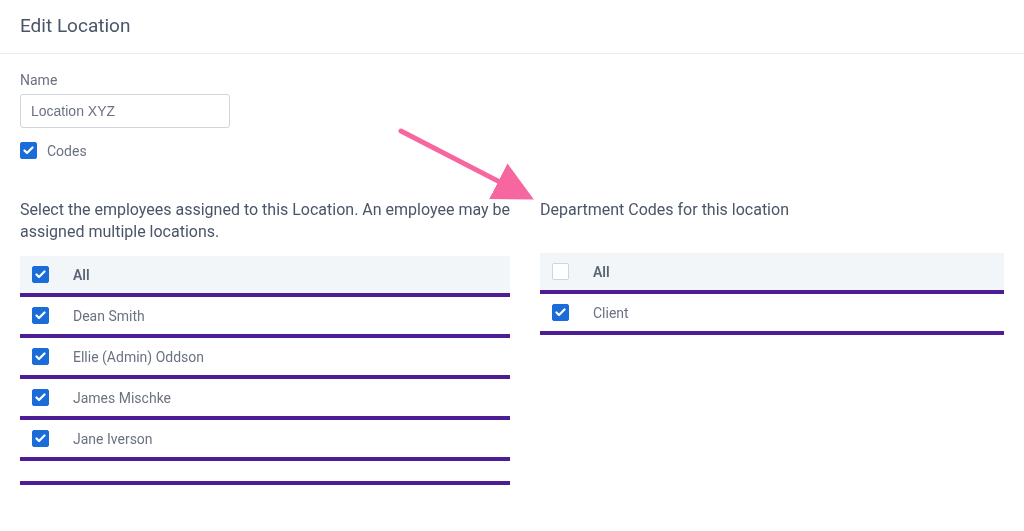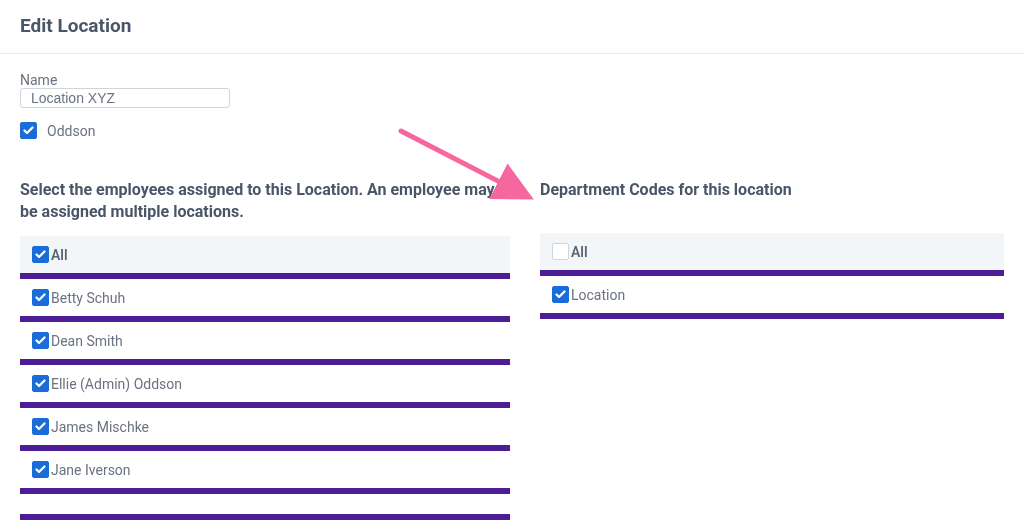--- a/index.html
+++ b/index.html
@@ -7,40 +7,40 @@
       font-family: -apple-system, BlinkMacSystemFont, "Segoe UI", Roboto, Helvetica, Arial, sans-serif;
       background: #ffffff;
       color: #4a5568;
       width: 1024px;
       height: 531px;
       overflow: hidden;
       position: relative;
     }
     .page-title {
       font-size: 19px;
-      font-weight: 700;
+      font-weight: 400;
       color: #4a5568;
       padding: 14px 0 16px 20px;
     }
     .divider {
       border: none;
       border-top: 1px solid #e8ecef;
       margin: 0 0 18px 0;
     }
     .content {
       padding: 0 20px;
     }
     .field-label {
       font-size: 14px;
       color: #6b7280;
-      margin-bottom: 0;
+      margin-bottom: 6px;
     }
     .text-input {
       width: 210px;
-      height: 20px;
+      height: 34px;
       border: 1px solid #d1d5db;
       border-radius: 3px;
       padding: 6px 10px;
       font-size: 14px;
       color: #6b7280;
       margin-bottom: 14px;
       outline: none;
     }
     .checkbox-row {
       display: flex;
@@ -101,32 +101,32 @@
       margin-top: 40px;
     }
     .col-left {
       width: 490px;
     }
     .col-right {
       flex: 1;
     }
     .section-heading {
       font-size: 16px;
-      font-weight: 700;
+      font-weight: 400;
       color: #4a5568;
       line-height: 1.35;
       margin-bottom: 14px;
       min-height: 40px;
     }
     .list-item {
       display: flex;
       align-items: center;
       padding: 10px 12px;
-      gap: 2px;
-      border-bottom: 6px solid #4c1d95;
+      gap: 24px;
+      border-bottom: 4px solid #4c1d95;
     }
     .list-item.first {
       background: #f3f6f9;
     }
     .list-item .item-label {
       font-size: 14px;
       color: #6b7280;
     }
     .list-item.first .item-label {
       font-weight: 600;
@@ -153,46 +153,36 @@
   <input type="text" class="text-input" value="Location XYZ" style="">
 
   <div class="checkbox-row">
     <label class="cb">
       <input type="checkbox" checked="" style="">
       <span class="box"></span>
       <svg class="check" viewBox="0 0 11 11">
           <path d="M1.5 5.5 L4 8 L9.5 2.5"></path>
         </svg>
     </label>
-    <span class="active-label">Oddson</span>
+    <span class="active-label">Codes</span>
   </div>
 
   <div class="columns">
     <div class="col-left">
       <div class="section-heading">Select the employees assigned to this Location. An employee may be assigned multiple locations.</div>
       <div>
           <div class="list-item first">
             <label class="cb">
               <input type="checkbox" checked="" style="">
               <span class="box"></span>
               <svg class="check" viewBox="0 0 11 11">
                 <path d="M1.5 5.5 L4 8 L9.5 2.5"></path>
               </svg>
             </label>
             <span class="item-label">All</span>
-          </div>
-          <div class="list-item">
-            <label class="cb">
-              <input type="checkbox" checked="" style="">
-              <span class="box"></span>
-              <svg class="check" viewBox="0 0 11 11">
-                <path d="M1.5 5.5 L4 8 L9.5 2.5"></path>
-              </svg>
-            </label>
-            <span class="item-label">Betty Schuh</span>
           </div>
           <div class="list-item">
             <label class="cb">
               <input type="checkbox" checked="" style="">
               <span class="box"></span>
               <svg class="check" viewBox="0 0 11 11">
                 <path d="M1.5 5.5 L4 8 L9.5 2.5"></path>
               </svg>
             </label>
             <span class="item-label">Dean Smith</span>
@@ -241,21 +231,21 @@
             <span class="item-label">All</span>
           </div>
           <div class="list-item">
             <label class="cb">
               <input type="checkbox" checked="" style="">
               <span class="box"></span>
               <svg class="check" viewBox="0 0 11 11">
                 <path d="M1.5 5.5 L4 8 L9.5 2.5"></path>
               </svg>
             </label>
-            <span class="item-label">Location</span>
+            <span class="item-label">Client</span>
           </div>
         </div>
     </div>
   </div>
 
 </div>
 
 <svg class="annotation-arrow" viewBox="0 0 150 90">
   <defs>
     <marker id="arrowhead" markerWidth="8" markerHeight="8" refX="6" refY="4" orient="auto">

